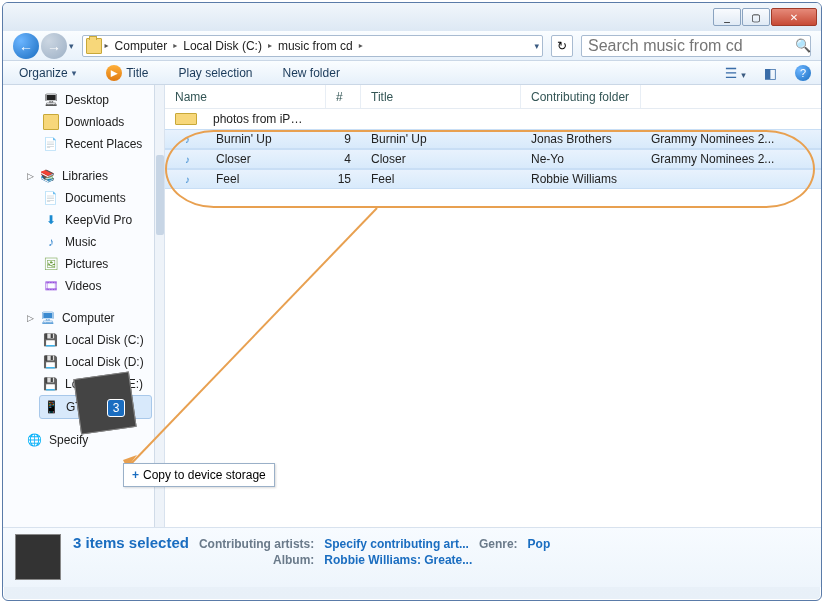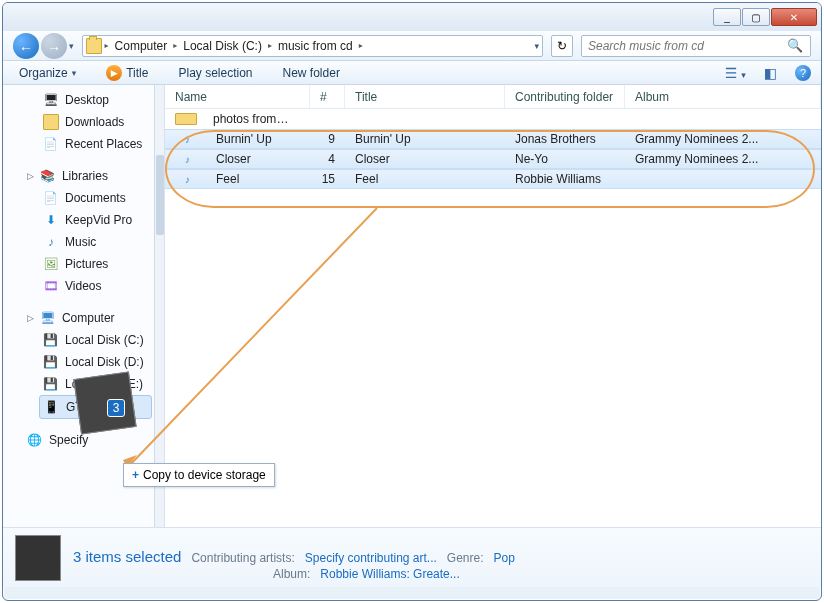--- a/index.html
+++ b/index.html
@@ -16,21 +16,21 @@
 .navcircle { width:26px;height:26px;border-radius:50%;background:radial-gradient(circle at 30% 30%, #6bb5ff,#1a6dc0);display:flex;align-items:center;justify-content:center;color:#fff;font-size:14px;}
 .navcircle.dim{background:radial-gradient(circle at 30% 30%,#cbd6e2,#9db0c5);}
 .chev { font-size:9px;color:#3a5a80;}
 .addrbox { flex:1; height:22px; border:1px solid #a8bbd1; background:#fff; display:flex; align-items:center; padding:0 3px; gap:2px; border-radius:2px;}
 .addrbox .seg{display:flex;align-items:center;font-size:12px;color:#222;padding:0 3px;white-space:nowrap;}
 .addrbox .tri{font-size:8px;color:#555;margin:0 1px;}
 .addricon{width:16px;height:16px;background:#f7d77a;border:1px solid #c8a838;border-radius:1px;position:relative;}
 .addricon::before{content:"";position:absolute;top:-3px;left:2px;width:6px;height:3px;background:#f7d77a;border:1px solid #c8a838;border-bottom:none;border-radius:1px 1px 0 0;}
 .refresh{width:22px;height:22px;border:1px solid #a8bbd1;background:#fff;display:flex;align-items:center;justify-content:center;border-radius:2px;}
 .searchbox{width:230px;height:22px;border:1px solid #a8bbd1;background:#fff;display:flex;align-items:center;padding:0 6px;border-radius:2px;}
-.searchbox input{border:none;outline:none;flex:1;font-style:italic;color:#888;font-size:12px;}
+.searchbox input{border:none;outline:none;flex:1;color:#888;font-size:16px;}
 .searchicon{color:#3a6da8;font-size:13px;}
 
 .toolbar{height:24px;background:linear-gradient(#fafdff,#e6f0fa);display:flex;align-items:center;padding:0 10px;gap:18px;border-bottom:1px solid #cad7e6;}
 .toolbar .btn{display:flex;align-items:center;gap:4px;font-size:12px;color:#1a3a5a;padding:2px 6px;}
 .toolbar .play-icon{width:16px;height:16px;border-radius:50%;background:linear-gradient(#ffb03a,#e07a10);display:flex;align-items:center;justify-content:center;color:#fff;font-size:9px;}
 .toolbar .spacer{flex:1;}
 .toolbar .icon{color:#3a6da8;font-size:14px;}
 .helpicon{width:16px;height:16px;border-radius:50%;background:radial-gradient(circle at 30% 30%,#6bb5ff,#1a6dc0);color:#fff;font-size:11px;display:flex;align-items:center;justify-content:center;}
 
 .body{display:flex;height:442px;}
@@ -50,34 +50,34 @@
 .ico-net{color:#3a8ad0;}
 .ico-music{color:#3a8ad0;}
 .ico-pic{color:#6a9a3a;}
 .ico-vid{color:#8a3ada;}
 .ico-doc{color:#999;}
 .ico-disk{color:#888;}
 
 .content{flex:1;background:#fff;position:relative;}
 .colhdr{display:flex;height:24px;border-bottom:1px solid #e5ebf2;align-items:center;color:#355;font-size:12px;}
 .colhdr span{padding:0 10px;border-right:1px solid #e8eef5;height:100%;display:flex;align-items:center;}
-.c-name{width:145px;}.c-num{width:35px;}.c-title{width:160px;}.c-artist{width:120px;}.c-album{flex:1;}
+.c-name{width:161px;}.c-num{width:35px;}.c-title{width:160px;}.c-artist{width:120px;}.c-album{flex:1;}
 
 .row{display:flex;align-items:center;height:20px;font-size:12px;color:#222;}
 .row .c-name{display:flex;align-items:center;gap:6px;padding-left:10px;}
 .row.sel{background:linear-gradient(#e8f2fd,#d8eafb);border-top:1px solid #c8def5;border-bottom:1px solid #c8def5;}
 .row span{padding:0 10px;overflow:hidden;text-overflow:ellipsis;white-space:nowrap;}
 .row span.c-num{text-align:right;}
 .musicfile{color:#3a8ad0;font-size:10px;}
 .folder-sm{width:14px;height:12px;background:#f7d77a;border:1px solid #c8a838;border-radius:1px;display:inline-block;}
 
 .ellipse{position:absolute;top:45px;left:0;right:6px;height:78px;border:2px solid #e8a050;border-radius:50px/40px;pointer-events:none;}
 .arrow-line{position:absolute;top:123px;left:-48px;width:310px;height:265px;pointer-events:none;}
 
-.details{height:60px;border-top:1px solid #d8e2ee;background:linear-gradient(#f7fbff,#eef5fc);display:flex;align-items:flex-end;padding:6px 12px;gap:12px;}
+.details{height:60px;border-top:1px solid #d8e2ee;background:linear-gradient(#f7fbff,#eef5fc);display:flex;align-items:flex-start;padding:6px 12px;gap:12px;font-weight:bold;}
 .thumb-big{width:46px;height:46px;background:#333;border:1px solid #888;}
 .dinfo{display:flex;flex-direction:column;gap:2px;font-size:12px;}
 .dinfo .r1{display:flex;gap:10px;align-items:baseline;}
 .sel-count{font-size:15px;color:#1a6dc0;}
 .lbl{color:#6a7a8a;}.val{color:#1a6dc0;}
 
 .drag-thumb{position:absolute;left:60px;top:358px;width:90px;height:86px;}
 .drag-img{width:56px;height:56px;background:#444;border:1px solid #888;transform:rotate(-8deg);position:absolute;top:14px;left:14px;}
 .drag-badge{position:absolute;top:38px;left:44px;width:18px;height:18px;background:#1a6dc0;color:#fff;border-radius:3px;display:flex;align-items:center;justify-content:center;font-size:12px;border:1px solid #fff;}
 .tooltip{position:absolute;left:120px;top:460px;padding:4px 8px;background:#fff;border:1px solid #9ab0c8;font-size:12px;display:flex;align-items:center;gap:4px;box-shadow:1px 1px 2px rgba(0,0,0,.15);}
@@ -214,21 +214,20 @@
           <div class="sb-thumb"></div>
         </div>
     </div>
 
     <div class="content">
       <div class="colhdr">
         <span class="c-name">Name</span>
         <span class="c-num">#</span>
         <span class="c-title">Title</span>
         <span class="c-artist">Contributing folder</span>
-        <span class="c-album">Album</span>
       </div>
 
       <div class="row">
         <span class="c-name">
             <span class="folder-sm"></span>
             <span>photos from iPhone</span>
           </span>
       </div>
       <div class="row sel">
         <span class="c-name">

